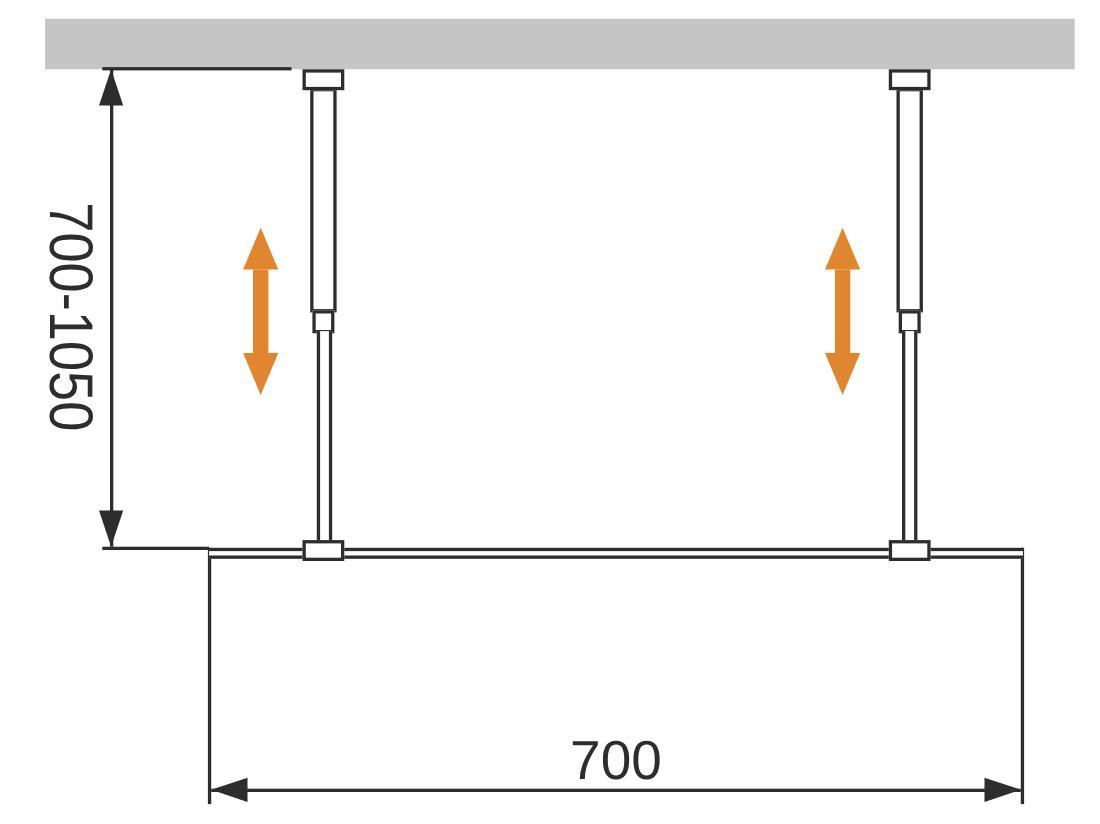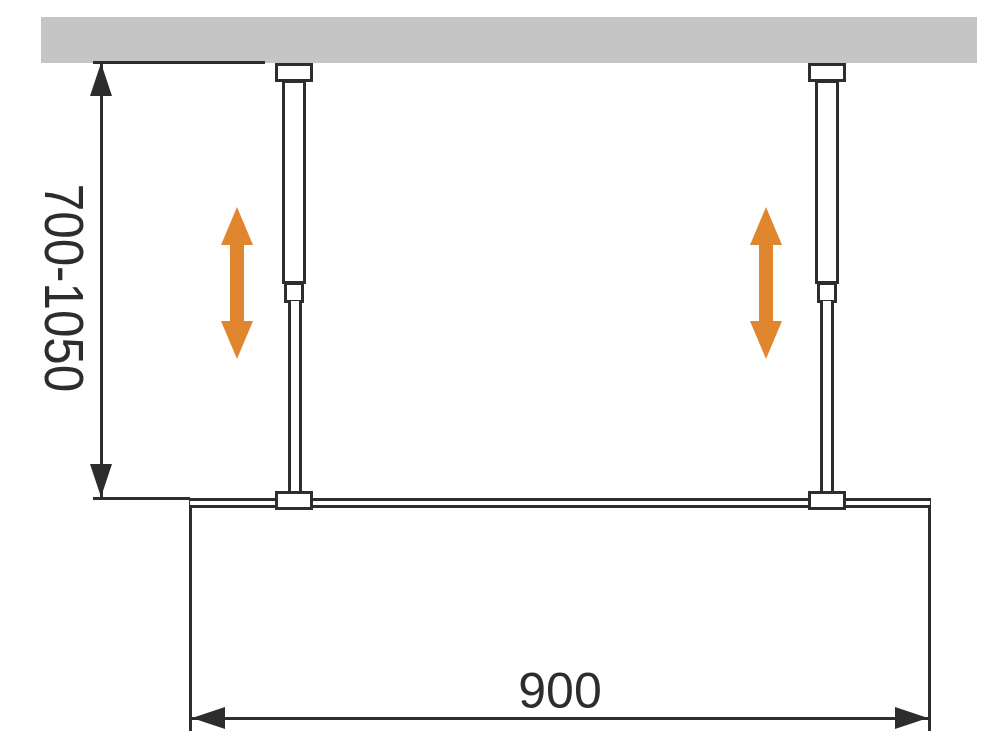--- a/index.html
+++ b/index.html
@@ -166,15 +166,15 @@
   </div>
   <div class="el adjust-arrow adjust-right">
     <div class="head-up"></div>
     <div class="shaft"></div>
     <div class="head-down"></div>
   </div>
 
   <div class="el line dim-h"></div>
   <div class="el tri tri-left"></div>
   <div class="el tri tri-right"></div>
-  <div class="el label-width">900</div>
+  <div class="el label-width">700</div>
 
 </div>
 
 </body></html>

